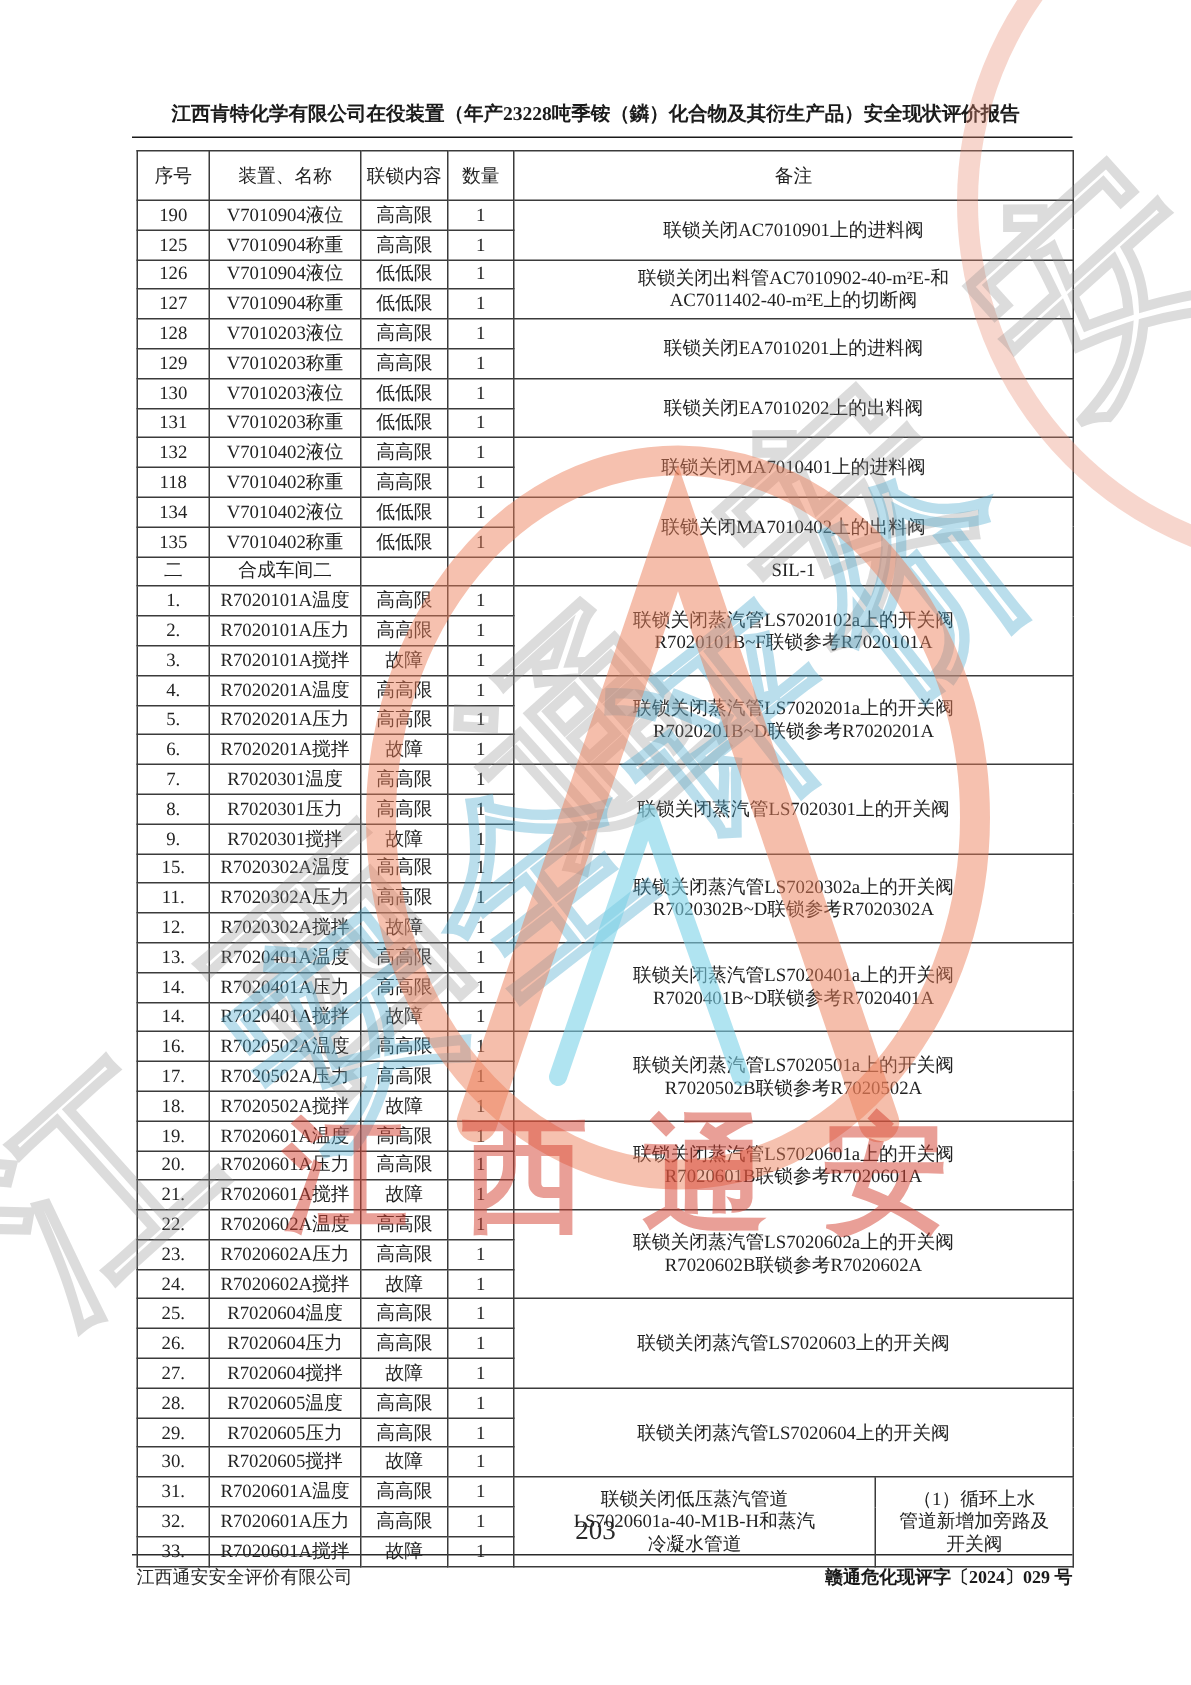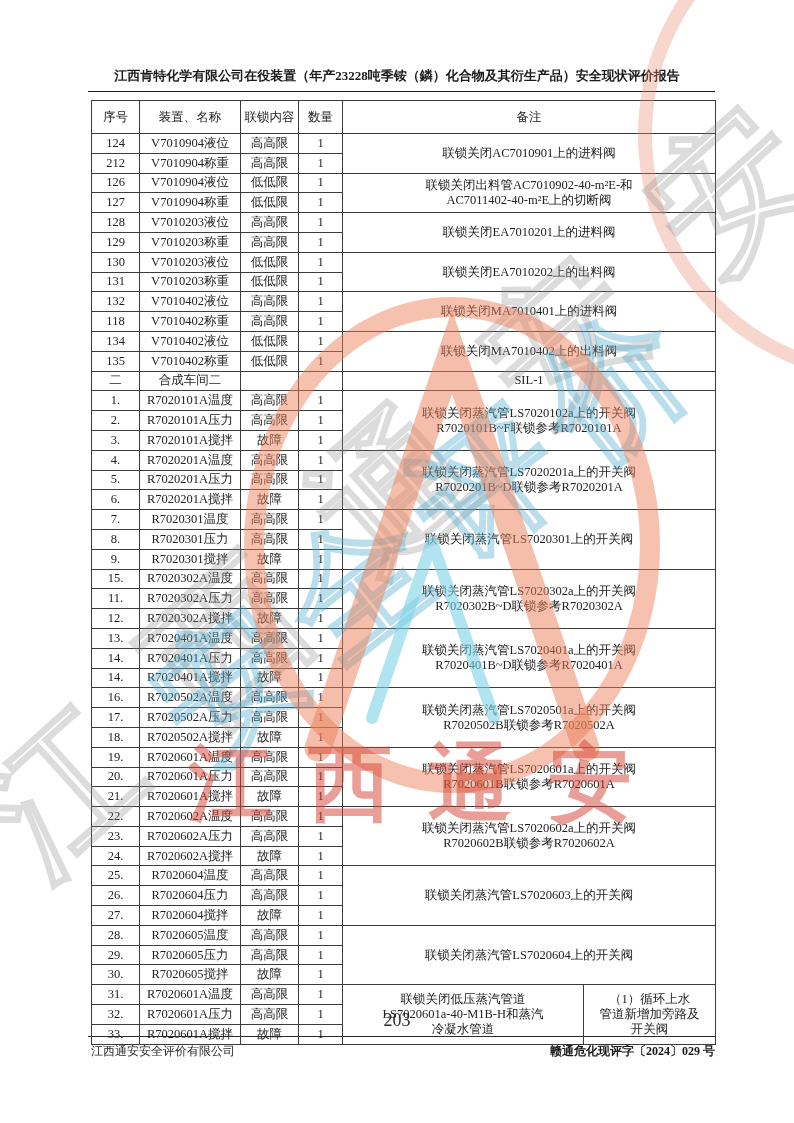--- a/index.html
+++ b/index.html
@@ -70,28 +70,28 @@
       <tr>
         <th>序号</th>
         <th>装置、名称</th>
         <th>联锁内容</th>
         <th>数量</th>
         <th colspan="2">备注</th>
       </tr>
     </thead>
     <tbody>
         <tr>
-          <td>124</td>
+          <td>190</td>
           <td>V7010904液位</td>
           <td>高高限</td>
           <td>1</td>
           <td class="remark" rowspan="2" colspan="2">联锁关闭AC7010901上的进料阀</td>
         </tr>
         <tr>
-          <td>212</td>
+          <td>125</td>
           <td>V7010904称重</td>
           <td>高高限</td>
           <td>1</td>
         </tr>
         <tr>
           <td>126</td>
           <td>V7010904液位</td>
           <td>低低限</td>
           <td>1</td>
           <td class="remark" rowspan="2" colspan="2">联锁关闭出料管AC7010902-40-m²E-和

